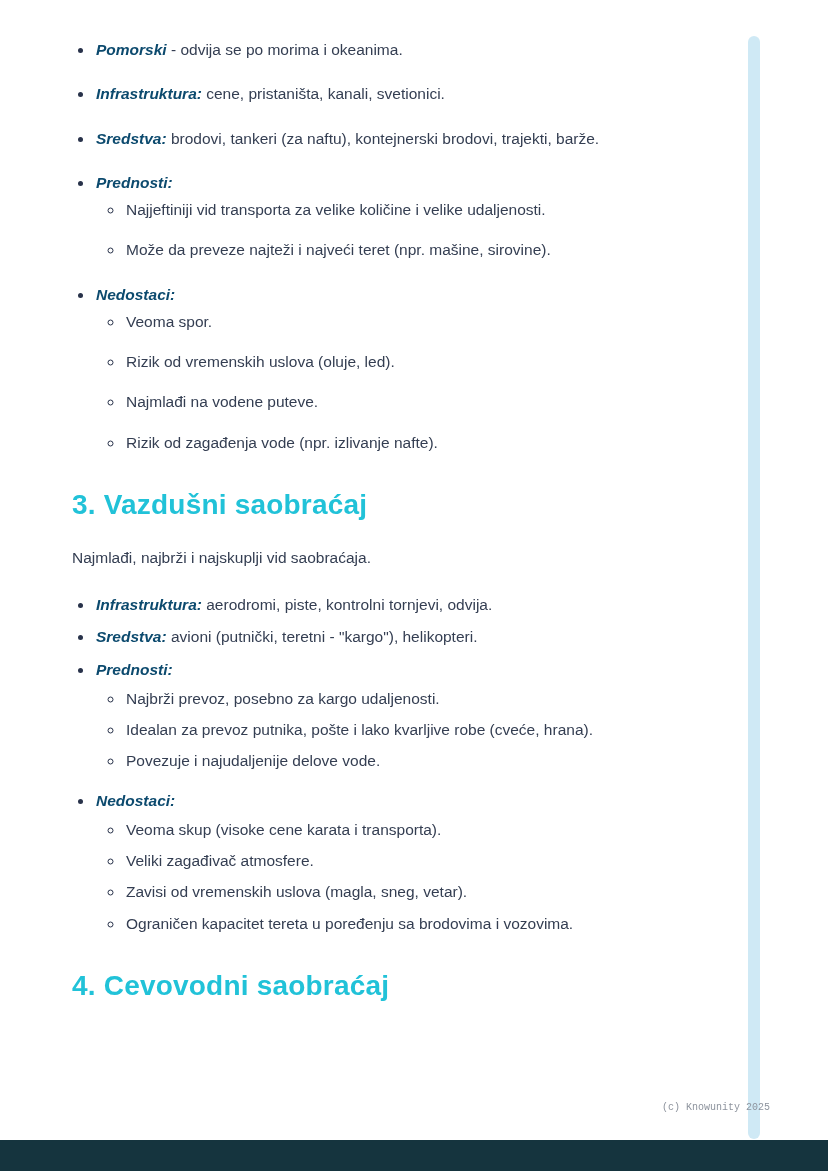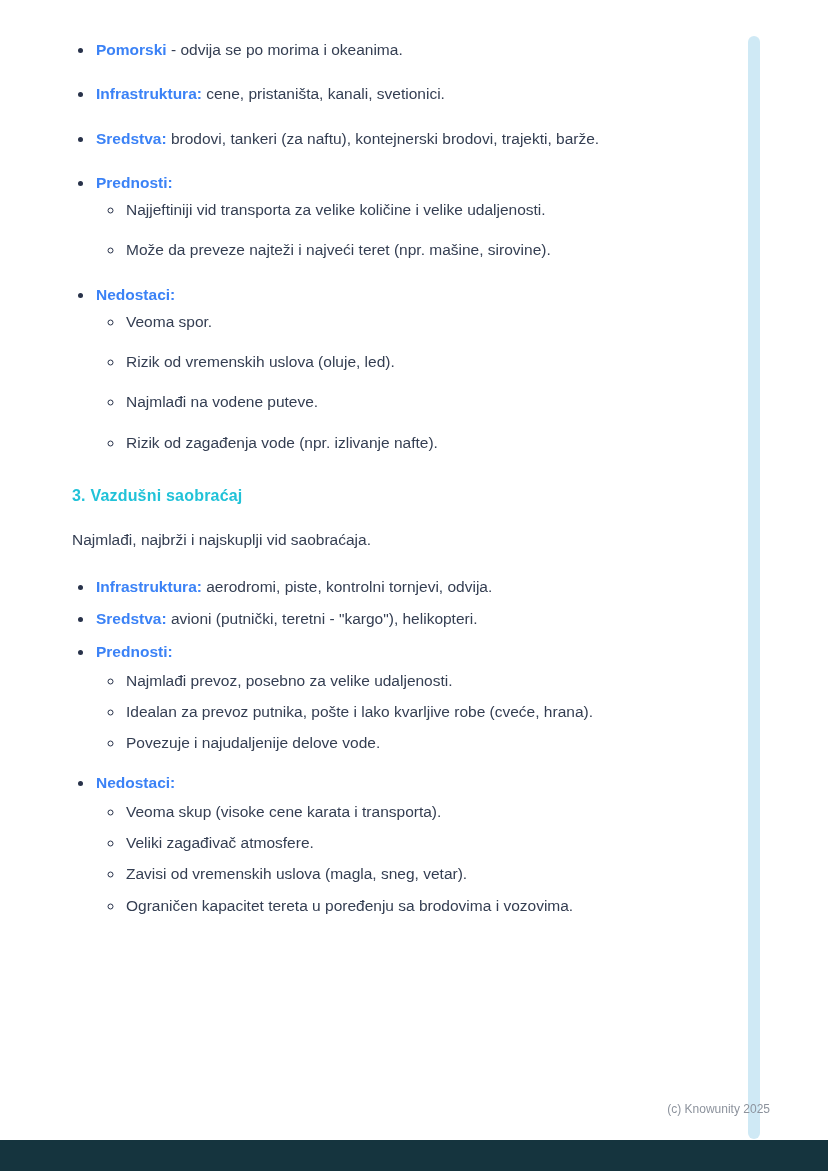--- a/index.html
+++ b/index.html
@@ -26,49 +26,50 @@
   li::marker { color: #28324a; }
 
   .list-loose > li { margin-bottom: 21px; }
   .list-loose ul { margin-top: 4px; padding-left: 28px; }
   .list-loose ul > li { list-style-type: circle; margin-bottom: 17px; }
 
   .list-tight > li { margin-bottom: 9px; }
   .list-tight ul { margin-top: 6px; margin-bottom: 16px; padding-left: 28px; }
   .list-tight ul > li { list-style-type: circle; margin-bottom: 8px; }
 
-  strong.term { color: #3b82f6; font-weight: 700; }
+  strong.term { color: #0c4a6e; font-weight: 700; font-style: italic; }
   .justify { text-align: justify; }
 
   h2.section-heading {
     color: #21c2d8;
-    font-size: 16px;
+    font-size: 28px;
     font-weight: 700;
     margin: 30px 0 20px 0;
     letter-spacing: 0.2px;
   }
   p.intro { margin: 8px 0 24px 0; }
 
   .side-strip {
     position: absolute;
     right: 68px;
     top: 36px;
     bottom: 32px;
     width: 12px;
     background: #cfe9f5;
     border-radius: 7px;
     z-index: 1;
   }
   .footer-credit {
     position: absolute;
     right: 58px;
     top: 1102px;
-    font-size: 12px;
+    font-size: 10px;
     color: #8d939d;
     z-index: 2;
+    font-family: Liberation Mono, monospace;
   }
   .bottom-bar {
     position: absolute;
     left: 0;
     right: 0;
     bottom: 0;
     height: 31px;
     background: #15343e;
     z-index: 3;
   }
@@ -112,34 +113,35 @@
   <ul class="list-tight">
     <li>
       <strong class="term">Infrastruktura:</strong><span> aerodromi, piste, kontrolni tornjevi, odvija.</span>
     </li>
     <li>
       <strong class="term">Sredstva:</strong><span> avioni (putnički, teretni - "kargo"), helikopteri.</span>
     </li>
     <li>
       <strong class="term">Prednosti:</strong>
       <ul>
-        <li><span>Najmlađi prevoz, posebno za velike udaljenosti.</span></li>
+        <li><span>Najbrži prevoz, posebno za kargo udaljenosti.</span></li>
         <li><span>Idealan za prevoz putnika, pošte i lako kvarljive robe (cveće, hrana).</span></li>
         <li><span>Povezuje i najudaljenije delove vode.</span></li>
       </ul>
     </li>
     <li>
       <strong class="term">Nedostaci:</strong>
       <ul>
         <li><span>Veoma skup (visoke cene karata i transporta).</span></li>
         <li><span>Veliki zagađivač atmosfere.</span></li>
         <li><span>Zavisi od vremenskih uslova (magla, sneg, vetar).</span></li>
         <li><span>Ograničen kapacitet tereta u poređenju sa brodovima i vozovima.</span></li>
       </ul>
     </li>
   </ul>
 
+  <h2 class="section-heading">4. Cevovodni saobraćaj</h2>
 
 </div>
 
 <div class="side-strip"></div>
 <div class="footer-credit">(c) Knowunity 2025</div>
 <div class="bottom-bar"></div>
 
 </body></html>

